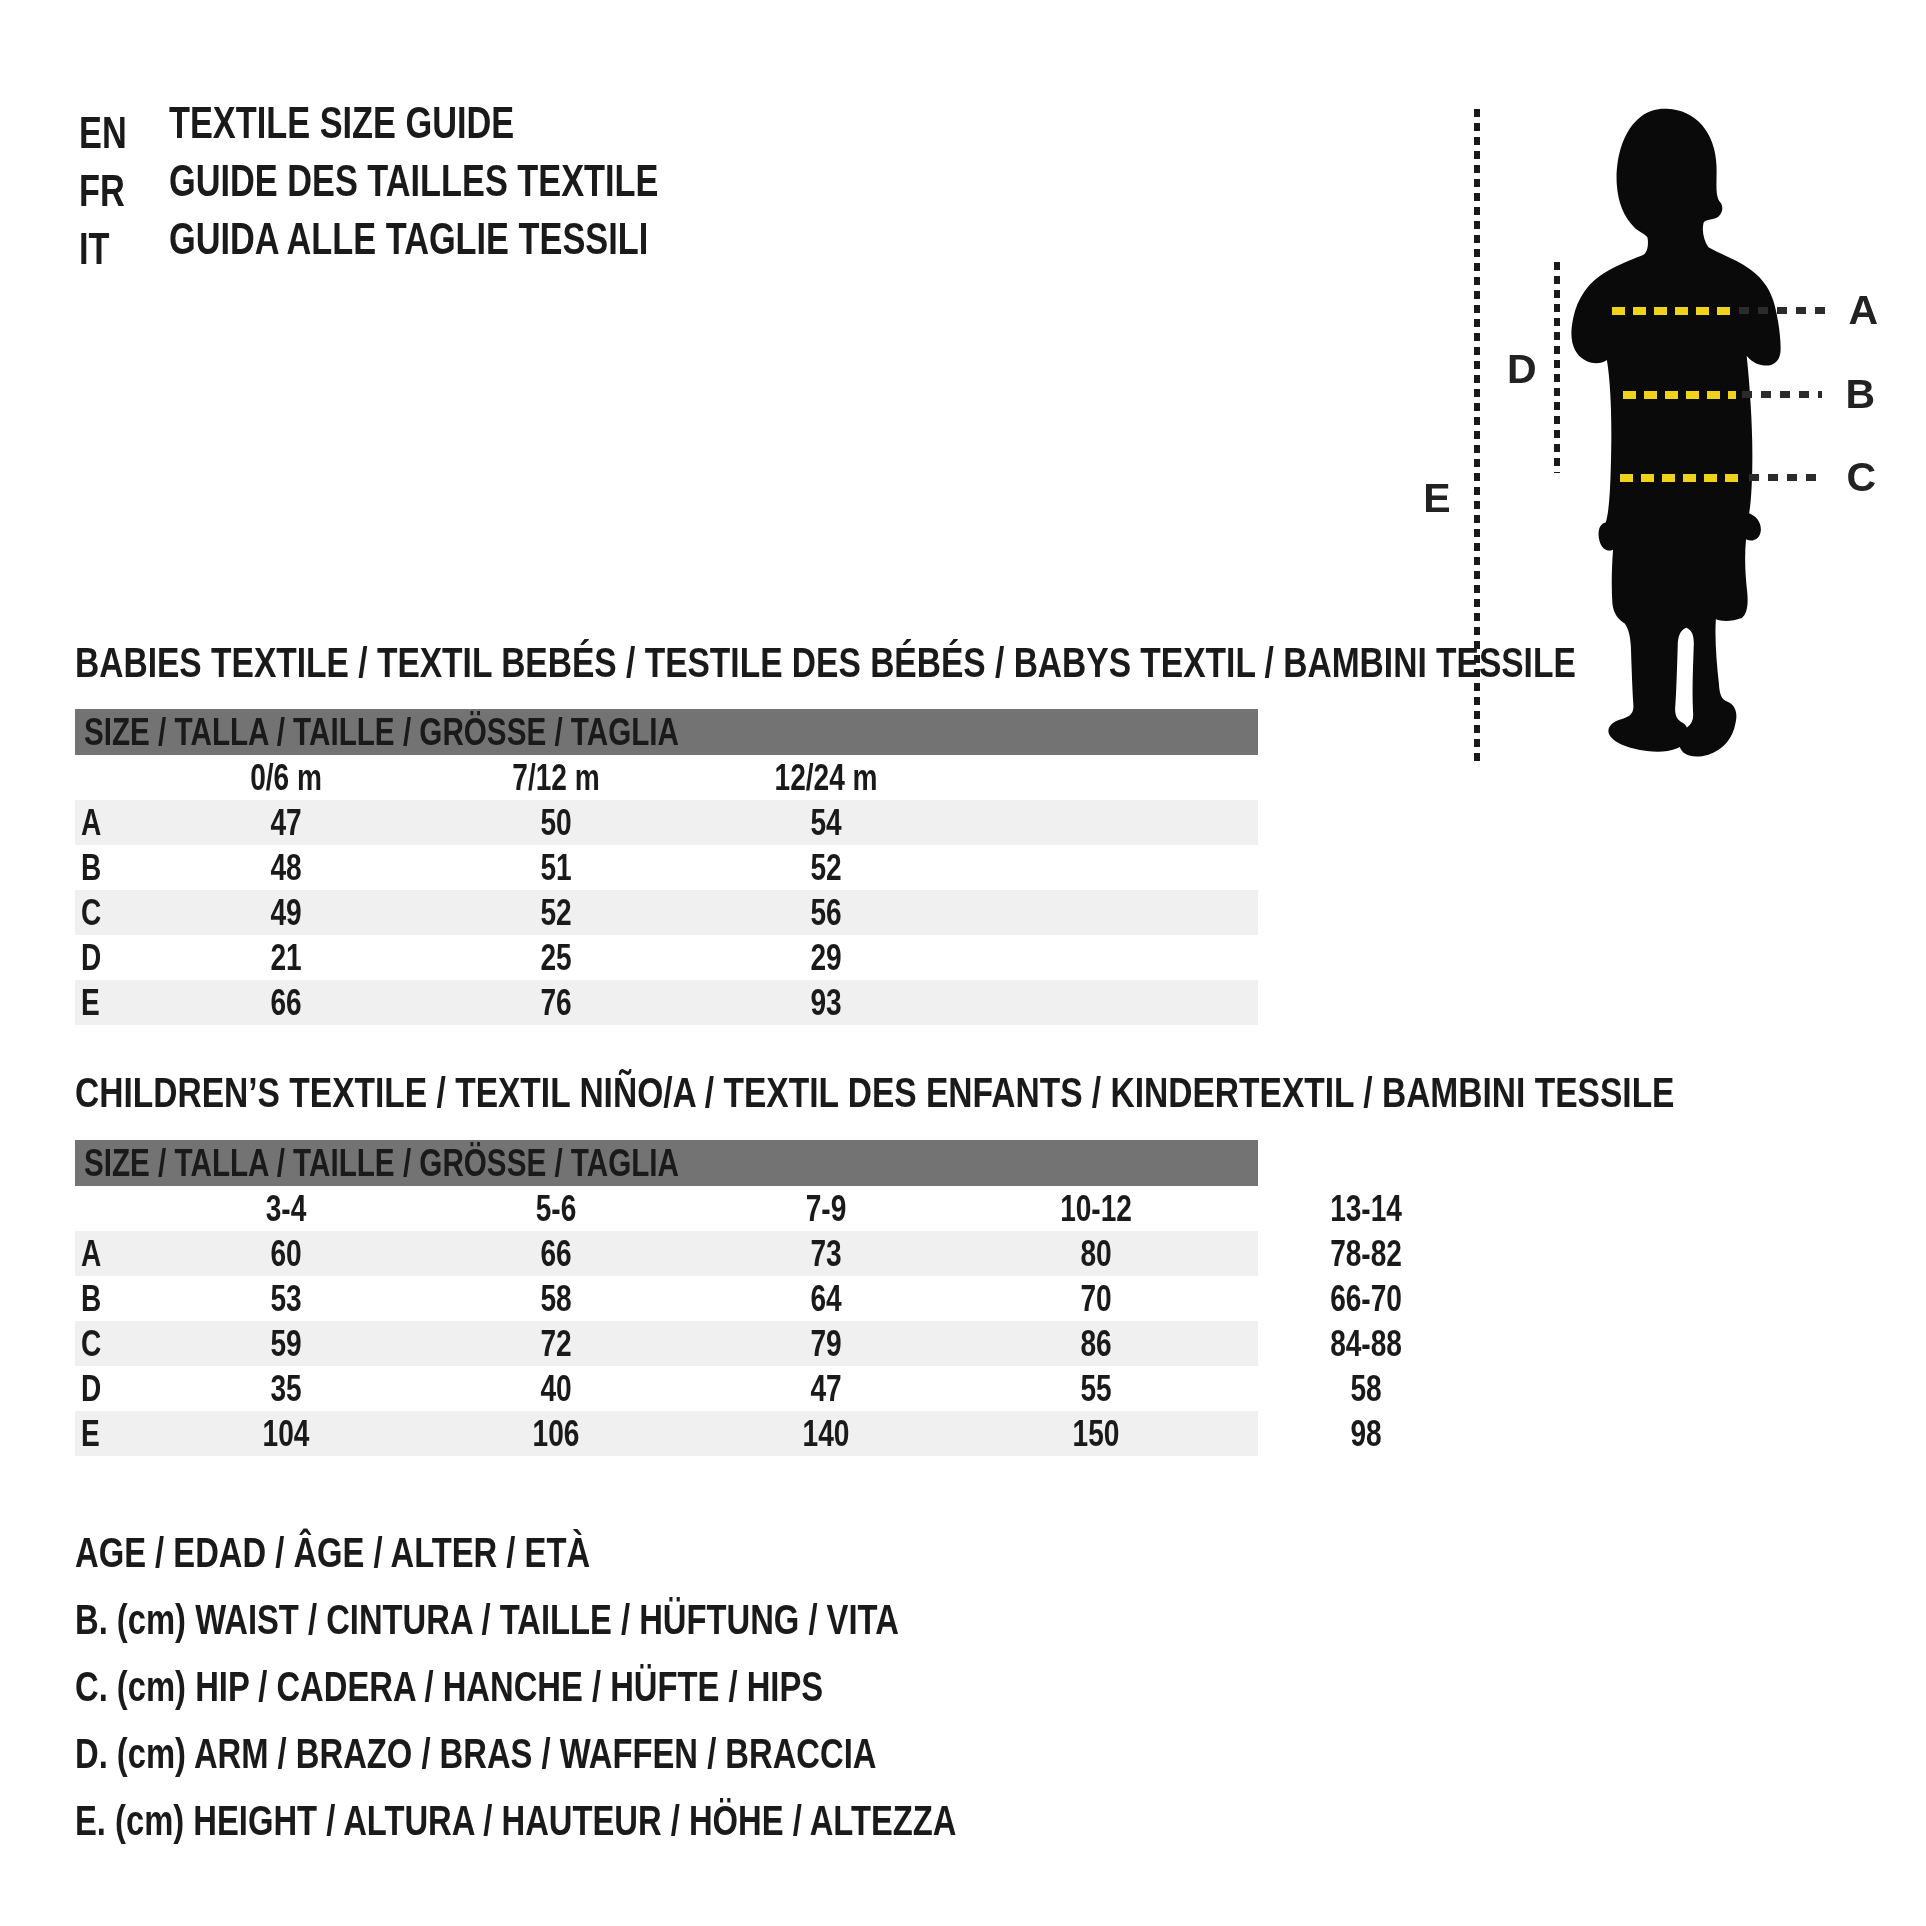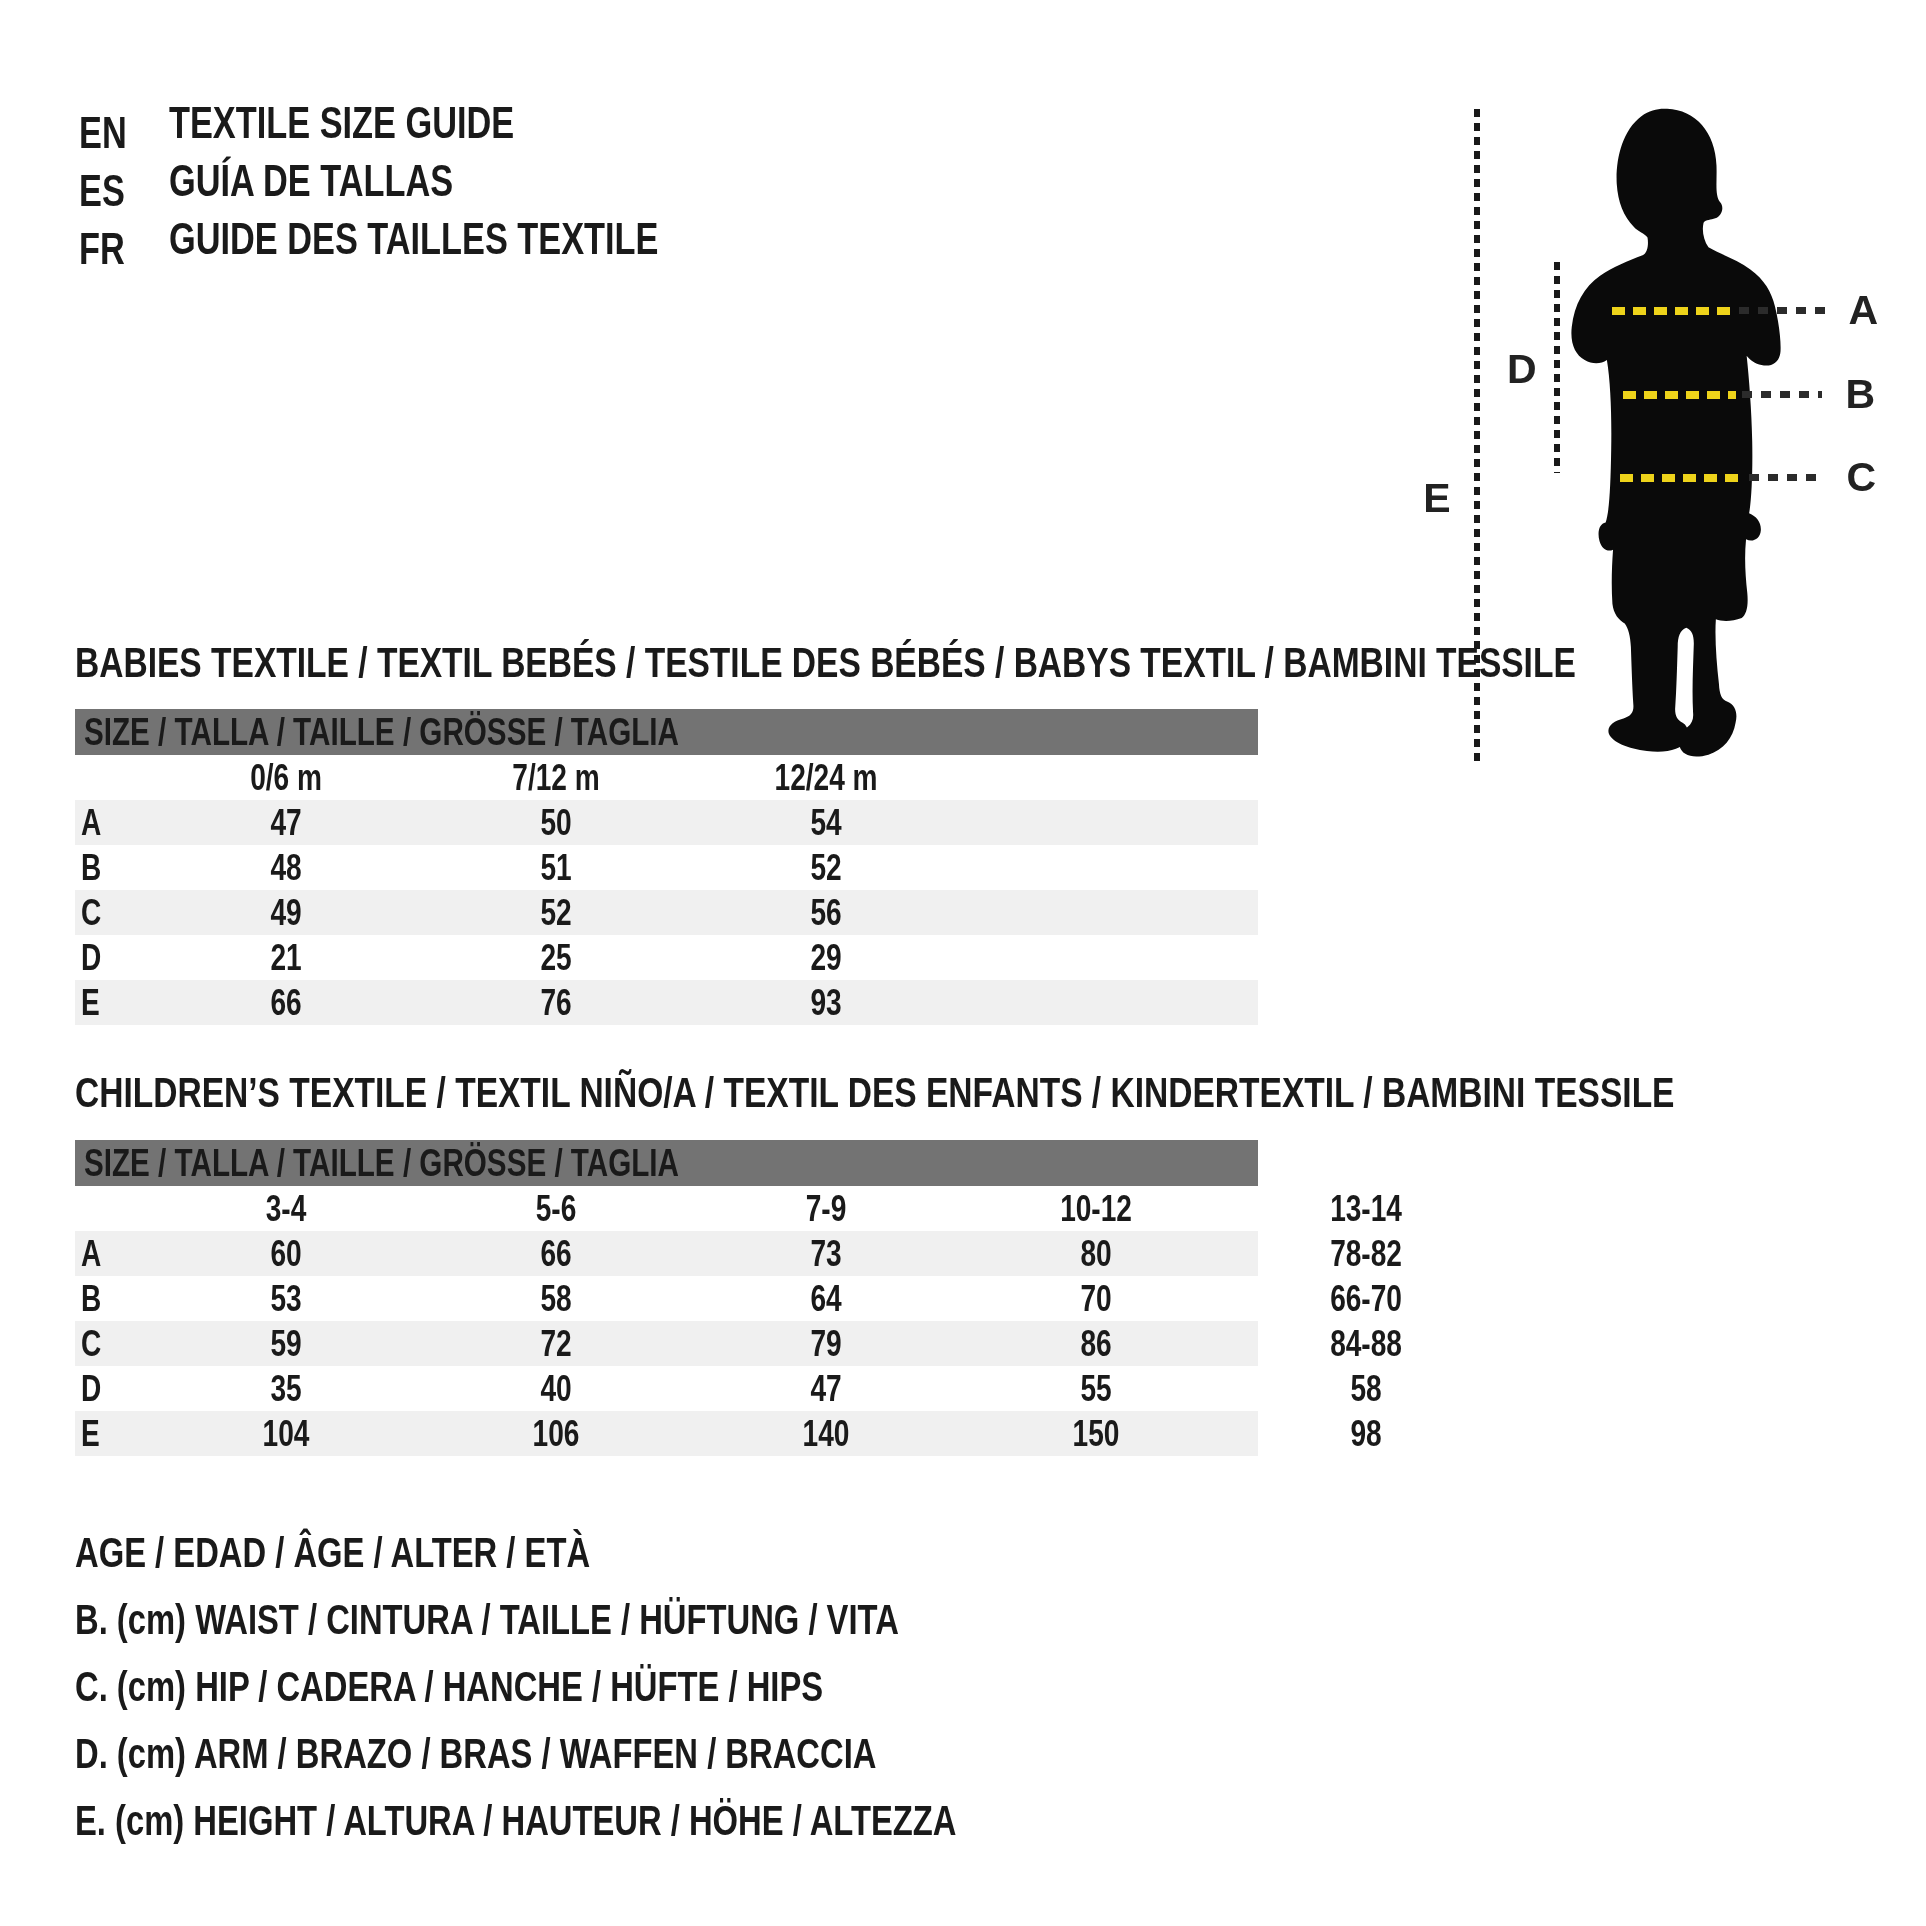--- a/index.html
+++ b/index.html
@@ -62,26 +62,26 @@
 <body>
 
 <div class="page">
 
   <div class="lang">
     <div class="lang-row">
       <span class="lang-code"><span class="cond">EN</span></span>
       <span class="cond">TEXTILE SIZE GUIDE</span>
     </div>
     <div class="lang-row">
-      <span class="lang-code"><span class="cond">ES</span></span>
-      <span class="cond">GUÍA DE TALLAS</span>
-    </div>
-    <div class="lang-row">
       <span class="lang-code"><span class="cond">FR</span></span>
       <span class="cond">GUIDE DES TAILLES TEXTILE</span>
+    </div>
+    <div class="lang-row">
+      <span class="lang-code"><span class="cond">IT</span></span>
+      <span class="cond">GUIDA ALLE TAGLIE TESSILI</span>
     </div>
   </div>
 
   <div class="fig">
     <div class="vline line-e"></div>
     <div class="vline line-d"></div>
     <span class="fig-label label-e">E</span>
     <span class="fig-label label-d">D</span>
 
     <svg class="sil" width="234" height="659" viewBox="0 0 380 1070" aria-hidden="true">

